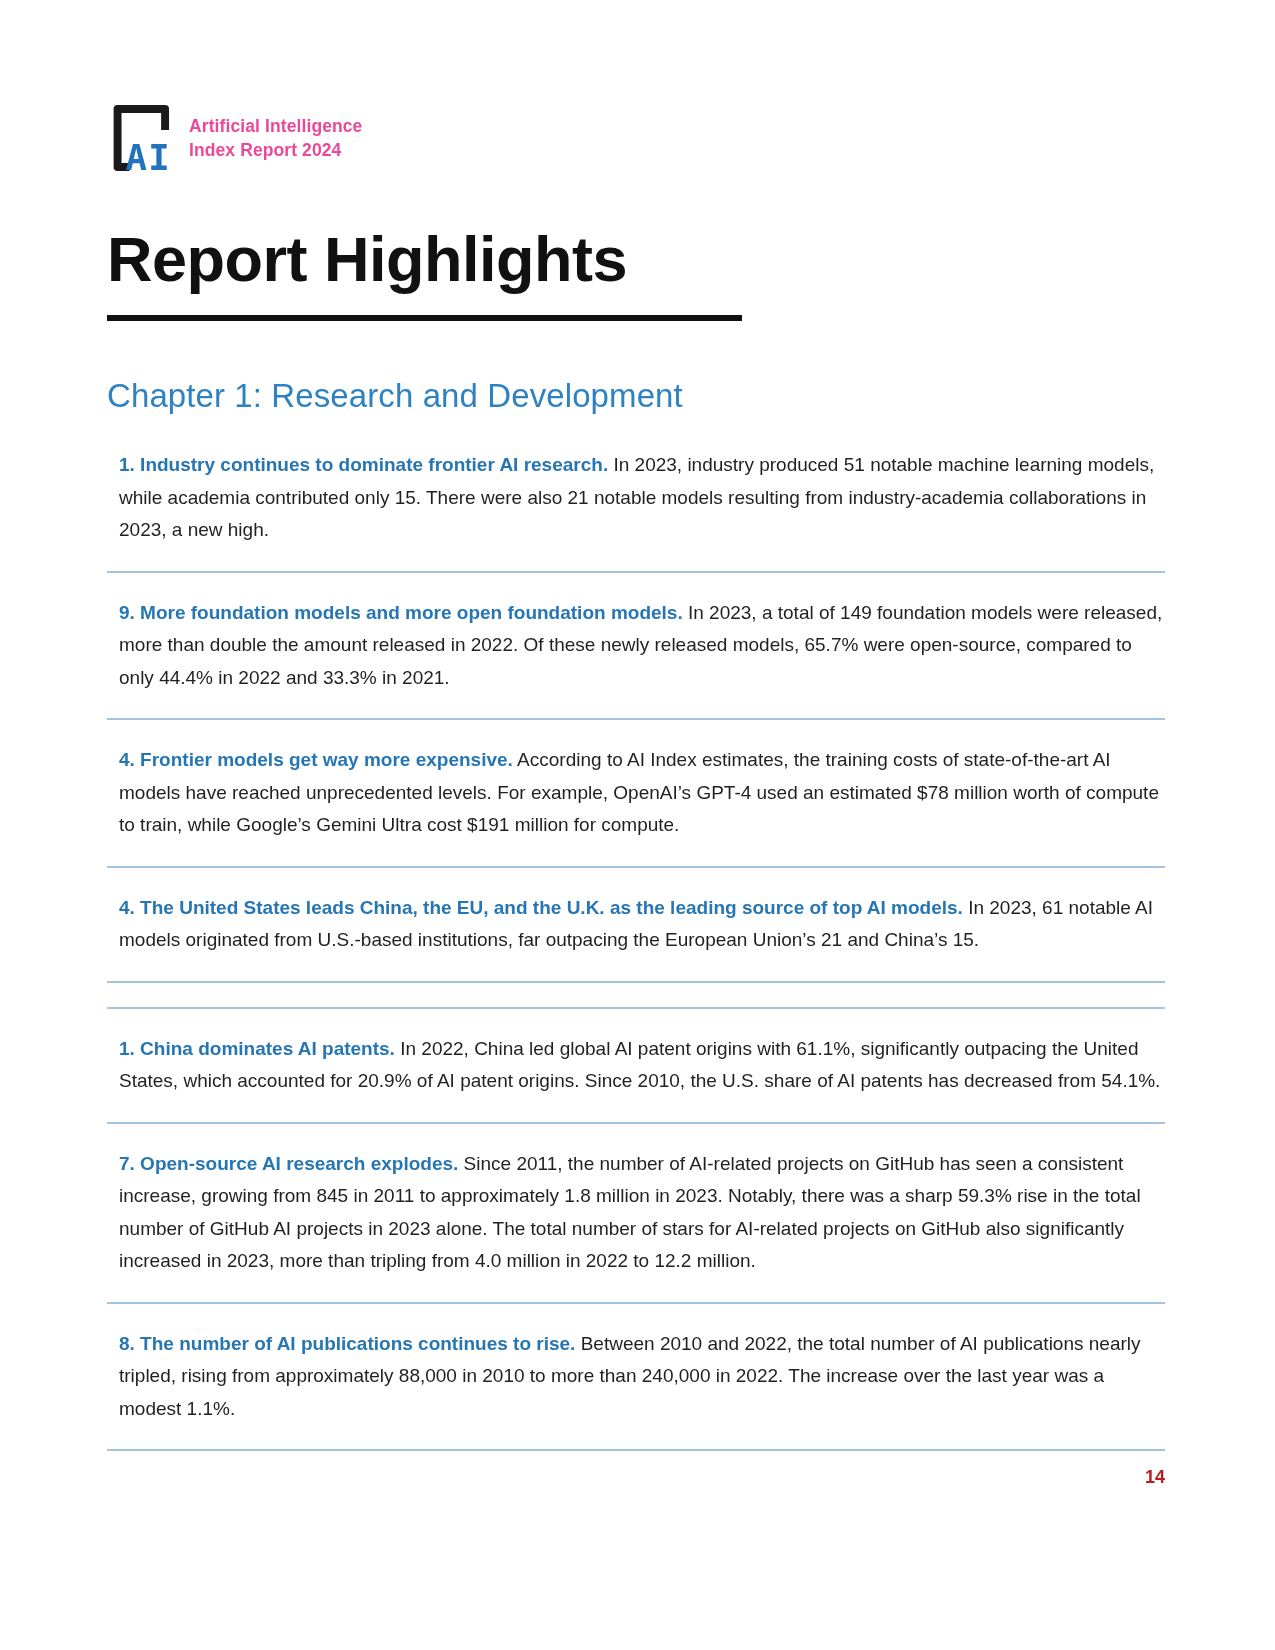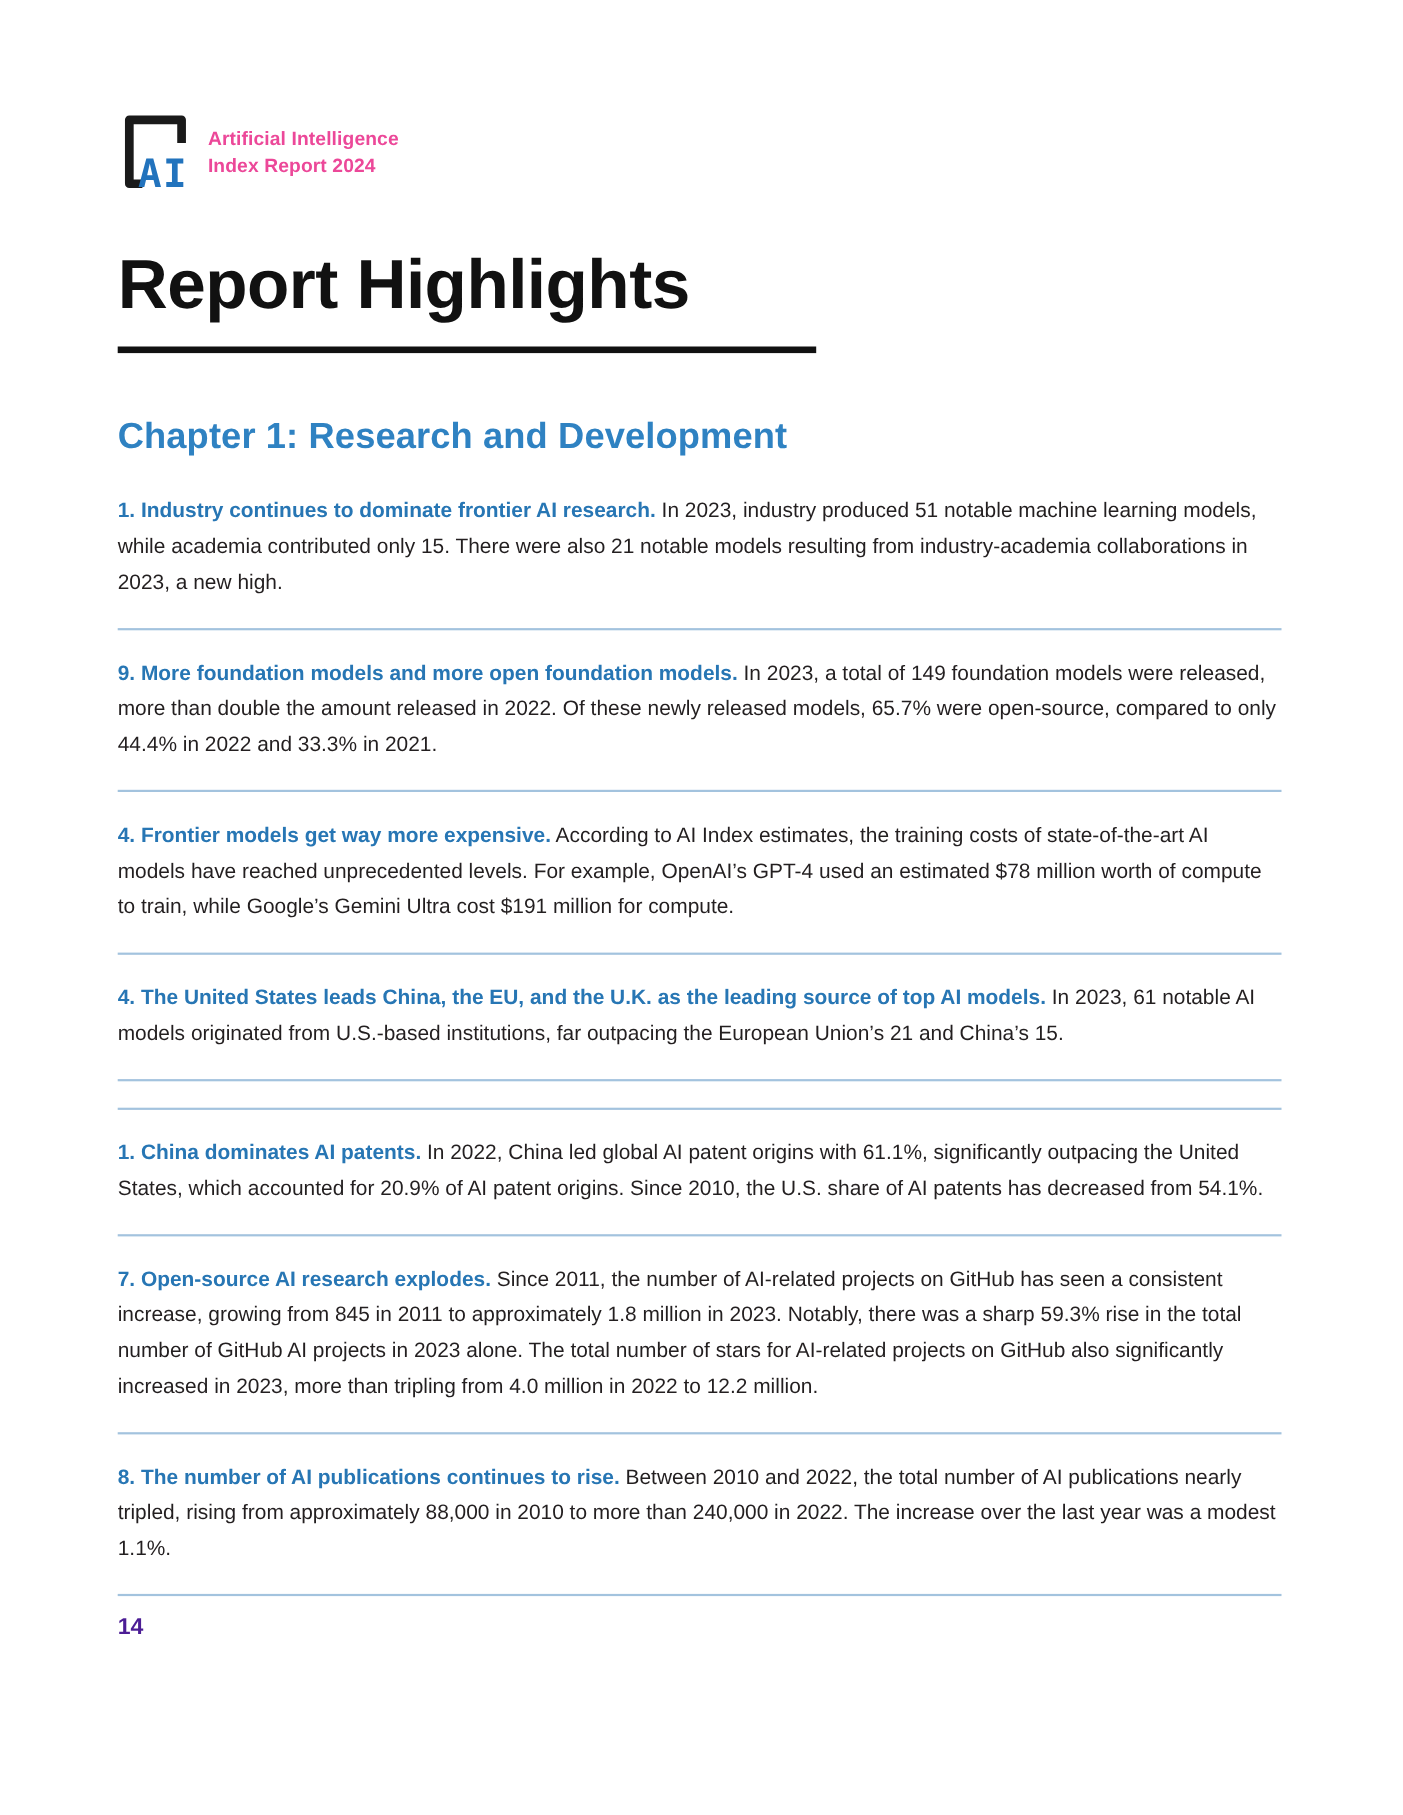--- a/index.html
+++ b/index.html
@@ -41,47 +41,47 @@
   }
   .title-rule {
     width: 635px;
     height: 6px;
     background: #111111;
     margin-bottom: 56px;
   }
   
   .chapter {
     font-size: 33px;
-    font-weight: 700;
+    font-weight: 400;
     color: #2f82c2;
     letter-spacing: 0.1px;
     margin-bottom: 22px;
   }
   
-  .item { padding-top: 12px; }
+  .item { padding-top: 12px; margin-left: 12px; }
   .para {
     font-size: 19px;
     line-height: 32.5px;
     color: #231f20;
   }
   .lead {
     font-weight: bold;
     color: #2776b4;
   }
   hr.divider {
     border: none;
     border-top: 2px solid #a3c3de;
     margin: 24px 0 12px 0;
   }
   
   .page-num {
-    text-align: left;
-    font-size: 21px;
+    text-align: right;
+    font-size: 18px;
     font-weight: bold;
-    color: #4c1d95;
+    color: #b91c1c;
     margin-top: 16px;
   }
 </style>
 </head>
 <body>
 
 <div class="page">
 
   <div class="logo-row">
     <svg class="logo-mark" viewBox="0 0 100 112" xmlns="http://www.w3.org/2000/svg" aria-hidden="true">

